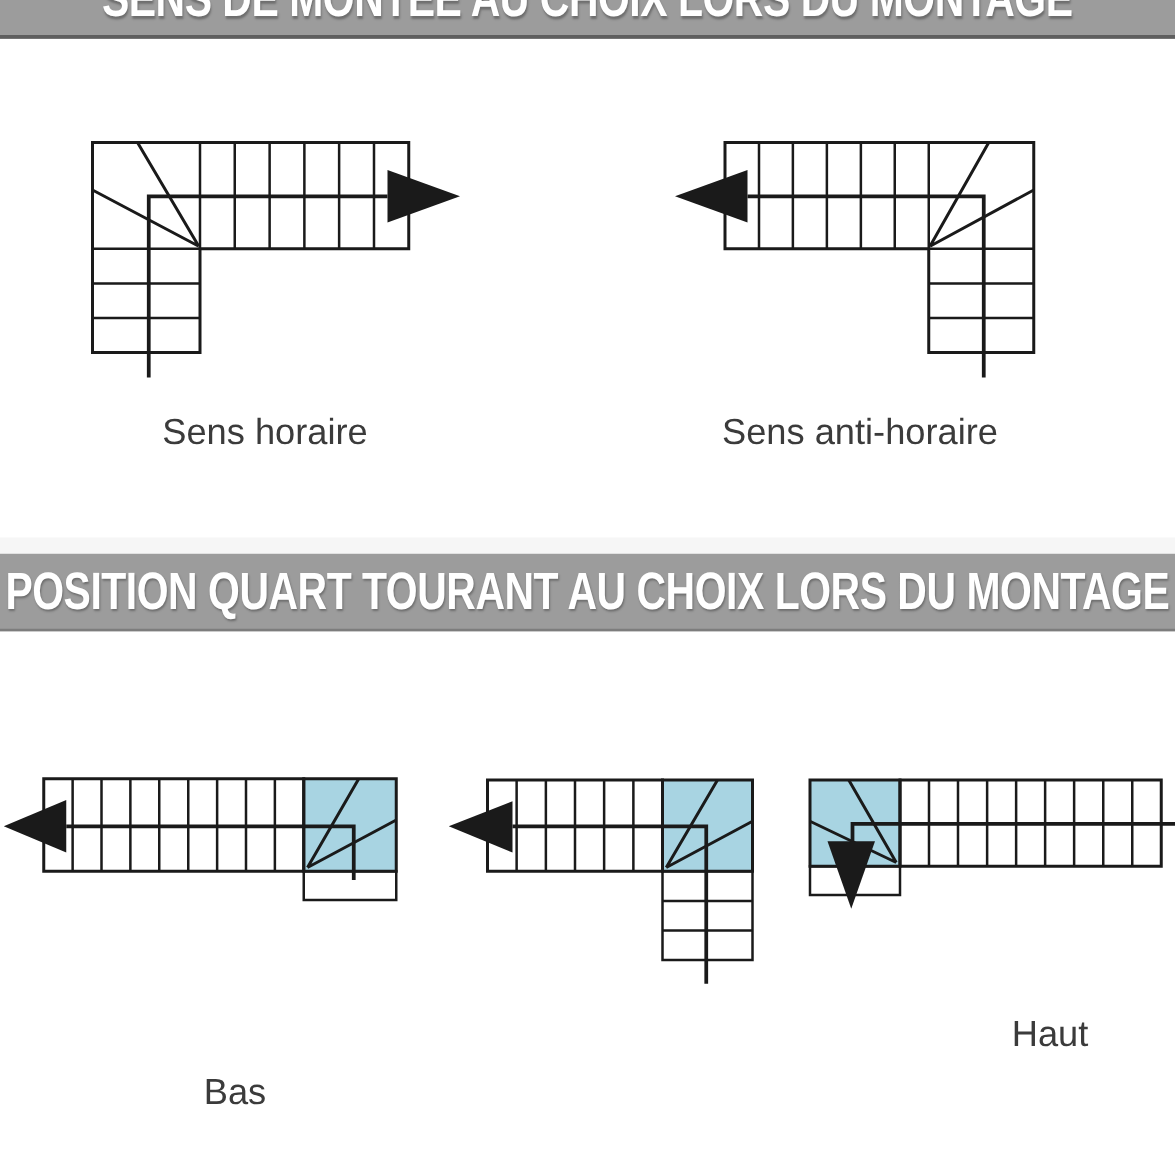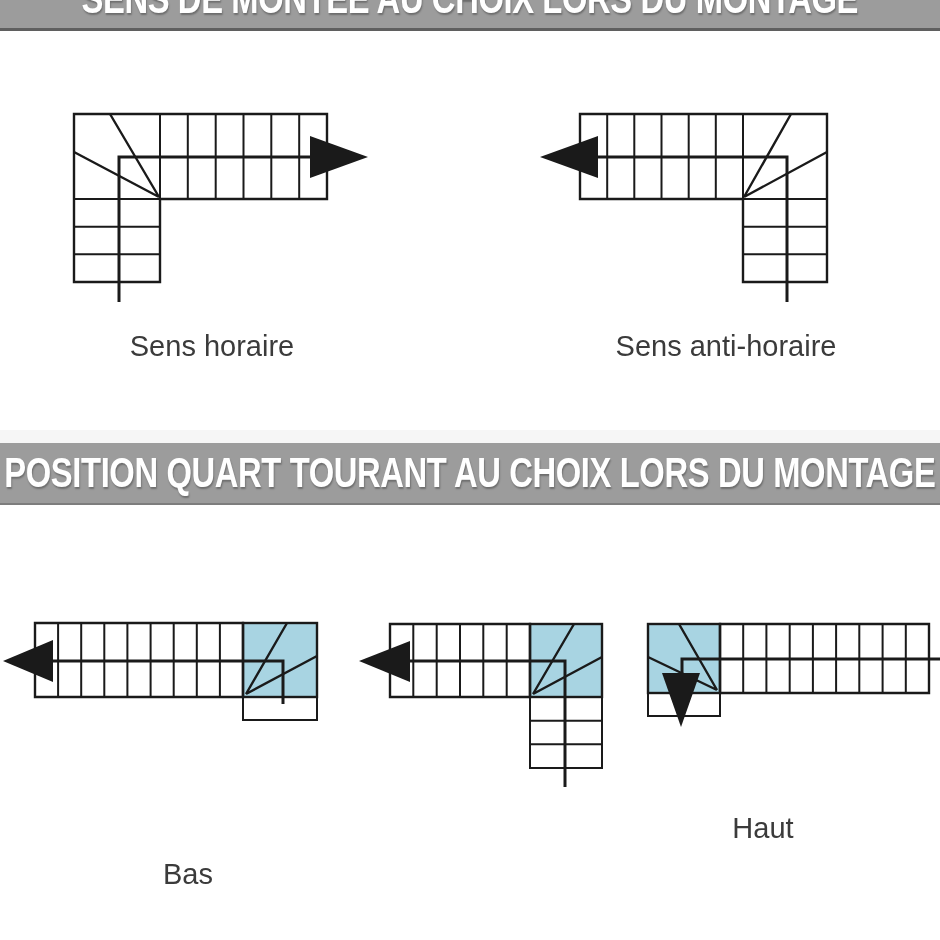--- a/index.html
+++ b/index.html
@@ -42,24 +42,24 @@
   }
 
   
   .diagram-label{
     position:absolute;transform:translateX(-50%);
     font-size:29px;line-height:36px;
     color:var(--label-text,#3b3b3b);
     white-space:nowrap;
   }
   .lbl-sens-horaire{left:212px;top:328px;}
-  .lbl-sens-anti{left:726px;top:328px;text-align:right;}
+  .lbl-sens-anti{left:688px;top:328px;text-align:right;}
   .lbl-bas{left:188px;top:810px;margin-top:46px;}
   .lbl-inter{left:509px;top:810px;}
-  .lbl-haut{left:763px;top:810px;}
+  .lbl-haut{left:840px;top:810px;}
 
   
   .plans{position:absolute;left:0;top:0;width:940px;height:940px;}
   .s-outline{fill:none;stroke:var(--line,#1a1a1a);stroke-width:2.4;}
   .s-grid   {fill:none;stroke:var(--line,#1a1a1a);stroke-width:2;}
   .s-winder {fill:none;stroke:var(--line,#1a1a1a);stroke-width:2.4;}
   .s-walk   {fill:none;stroke:var(--line,#1a1a1a);stroke-width:3;}
   .s-arrow  {fill:var(--line,#1a1a1a);stroke:none;}
   .s-hl     {fill:var(--hl,#a8d4e2);stroke:var(--line,#1a1a1a);stroke-width:2.4;}
   .s-box    {fill:none;stroke:var(--line,#1a1a1a);stroke-width:2;}

